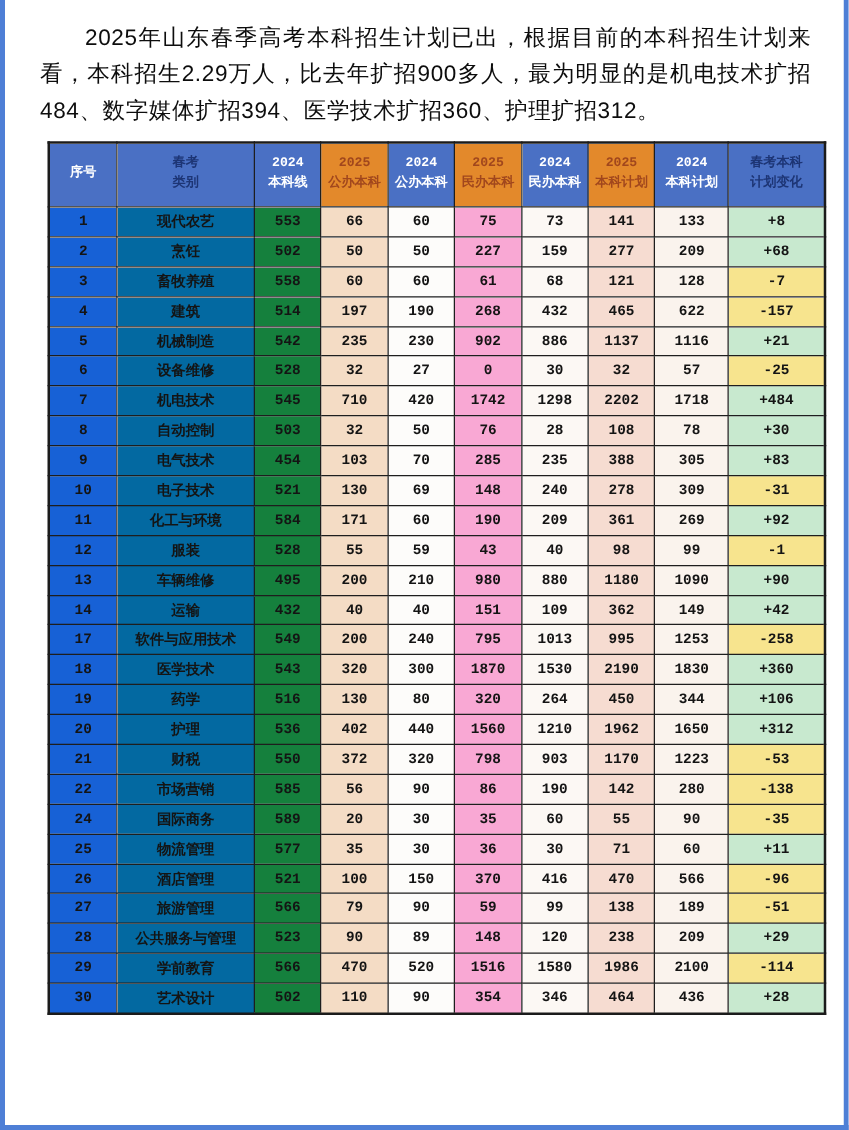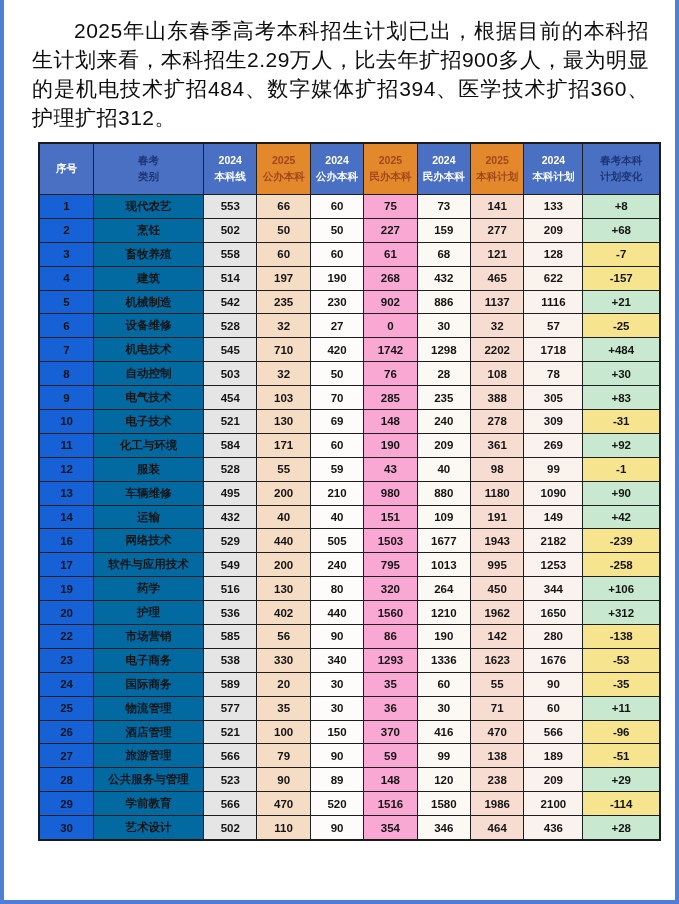--- a/index.html
+++ b/index.html
@@ -10,43 +10,44 @@
   }
   .frame{
     box-sizing:border-box;width:679px;height:904px;background:#fff;
     border-left:4px solid var(--frame-blue,#4e7fd6);
     border-right:4px solid var(--frame-blue,#4e7fd6);
     border-bottom:4px solid var(--frame-blue,#4e7fd6);
     padding-top:12px;
   }
   .intro{
     margin:4px 26px 10px 28px;
-    font-size:21px;line-height:29px;letter-spacing:0.5px;
+    font-size:18px;line-height:29px;letter-spacing:0.5px;
     color:#0d0d0d;font-weight:500;text-indent:2em;text-align:justify;
   }
   table.spr{
     border-collapse:collapse;table-layout:fixed;
     margin-left:34px;width:623px;
     border:2px solid #1b1b1b;
+    font-family:Liberation Mono, monospace;
   }
   table.spr th, table.spr td{
     border:1.4px solid #1e1e1e;
     padding:0;text-align:center;vertical-align:middle;
     overflow:hidden;white-space:nowrap;
   }
   table.spr th{height:50px;font-size:10.5px;font-weight:bold;line-height:1.5;}
   table.spr td{height:22.9px;font-size:11.5px;font-weight:bold;color:#141414;}
   
   th.h-blue{background:var(--header-blue,#4a70c4);color:#ffffff;}
   th.h-blue-dark{background:var(--header-blue,#4a70c4);color:#1d3575;}
   th.h-orange{background:var(--header-orange,#e3892b);color:#a1471d;margin-top:29px;}
   
   td.c-num{background:var(--num-blue,#1761d6);color:#d8e9ff;font-size:11px;}
   td.c-category{background:#0369a1;color:#0f0f0f;font-size:11px;}
-  td.c-line{background:#e5e5e5;}
+  td.c-line{background:#15803d;}
   td.c-tan{background:#f4dcc5;}
   td.c-white1{background:#fdfcfa;}
   td.c-pink1{background:#f9a8d4;}
   td.c-white2{background:#fcf8f4;}
   td.c-pink2{background:#f6dcd1;margin-left:23px;}
   td.c-white3{background:#faf3ed;}
   td.c-pos{background:var(--pos-bg,#c8e9cf);color:var(--pos-text,#15663a);}
   td.c-neg{background:var(--neg-bg,#f7e48e);color:var(--neg-text,#a8913d);}
 </style>
 </head>
@@ -269,49 +270,49 @@
           <td class="c-pos">+90</td>
         </tr>
         <tr>
           <td class="c-num">14</td>
           <td class="c-category">运输</td>
           <td class="c-line">432</td>
           <td class="c-tan">40</td>
           <td class="c-white1">40</td>
           <td class="c-pink1">151</td>
           <td class="c-white2">109</td>
-          <td class="c-pink2">191</td>
+          <td class="c-pink2">362</td>
           <td class="c-white3">149</td>
           <td class="c-pos">+42</td>
-        </tr>
-        <tr>
-          <td class="c-num">16</td>
-          <td class="c-category">网络技术</td>
-          <td class="c-line">529</td>
-          <td class="c-tan">440</td>
-          <td class="c-white1">505</td>
-          <td class="c-pink1">1503</td>
-          <td class="c-white2">1677</td>
-          <td class="c-pink2">1943</td>
-          <td class="c-white3">2182</td>
-          <td class="c-neg">-239</td>
         </tr>
         <tr>
           <td class="c-num">17</td>
           <td class="c-category">软件与应用技术</td>
           <td class="c-line">549</td>
           <td class="c-tan">200</td>
           <td class="c-white1">240</td>
           <td class="c-pink1">795</td>
           <td class="c-white2">1013</td>
           <td class="c-pink2">995</td>
           <td class="c-white3">1253</td>
           <td class="c-neg">-258</td>
         </tr>
         <tr>
+          <td class="c-num">18</td>
+          <td class="c-category">医学技术</td>
+          <td class="c-line">543</td>
+          <td class="c-tan">320</td>
+          <td class="c-white1">300</td>
+          <td class="c-pink1">1870</td>
+          <td class="c-white2">1530</td>
+          <td class="c-pink2">2190</td>
+          <td class="c-white3">1830</td>
+          <td class="c-pos">+360</td>
+        </tr>
+        <tr>
           <td class="c-num">19</td>
           <td class="c-category">药学</td>
           <td class="c-line">516</td>
           <td class="c-tan">130</td>
           <td class="c-white1">80</td>
           <td class="c-pink1">320</td>
           <td class="c-white2">264</td>
           <td class="c-pink2">450</td>
           <td class="c-white3">344</td>
           <td class="c-pos">+106</td>
@@ -322,44 +323,44 @@
           <td class="c-line">536</td>
           <td class="c-tan">402</td>
           <td class="c-white1">440</td>
           <td class="c-pink1">1560</td>
           <td class="c-white2">1210</td>
           <td class="c-pink2">1962</td>
           <td class="c-white3">1650</td>
           <td class="c-pos">+312</td>
         </tr>
         <tr>
+          <td class="c-num">21</td>
+          <td class="c-category">财税</td>
+          <td class="c-line">550</td>
+          <td class="c-tan">372</td>
+          <td class="c-white1">320</td>
+          <td class="c-pink1">798</td>
+          <td class="c-white2">903</td>
+          <td class="c-pink2">1170</td>
+          <td class="c-white3">1223</td>
+          <td class="c-neg">-53</td>
+        </tr>
+        <tr>
           <td class="c-num">22</td>
           <td class="c-category">市场营销</td>
           <td class="c-line">585</td>
           <td class="c-tan">56</td>
           <td class="c-white1">90</td>
           <td class="c-pink1">86</td>
           <td class="c-white2">190</td>
           <td class="c-pink2">142</td>
           <td class="c-white3">280</td>
           <td class="c-neg">-138</td>
         </tr>
         <tr>
-          <td class="c-num">23</td>
-          <td class="c-category">电子商务</td>
-          <td class="c-line">538</td>
-          <td class="c-tan">330</td>
-          <td class="c-white1">340</td>
-          <td class="c-pink1">1293</td>
-          <td class="c-white2">1336</td>
-          <td class="c-pink2">1623</td>
-          <td class="c-white3">1676</td>
-          <td class="c-neg">-53</td>
-        </tr>
-        <tr>
           <td class="c-num">24</td>
           <td class="c-category">国际商务</td>
           <td class="c-line">589</td>
           <td class="c-tan">20</td>
           <td class="c-white1">30</td>
           <td class="c-pink1">35</td>
           <td class="c-white2">60</td>
           <td class="c-pink2">55</td>
           <td class="c-white3">90</td>
           <td class="c-neg">-35</td>

